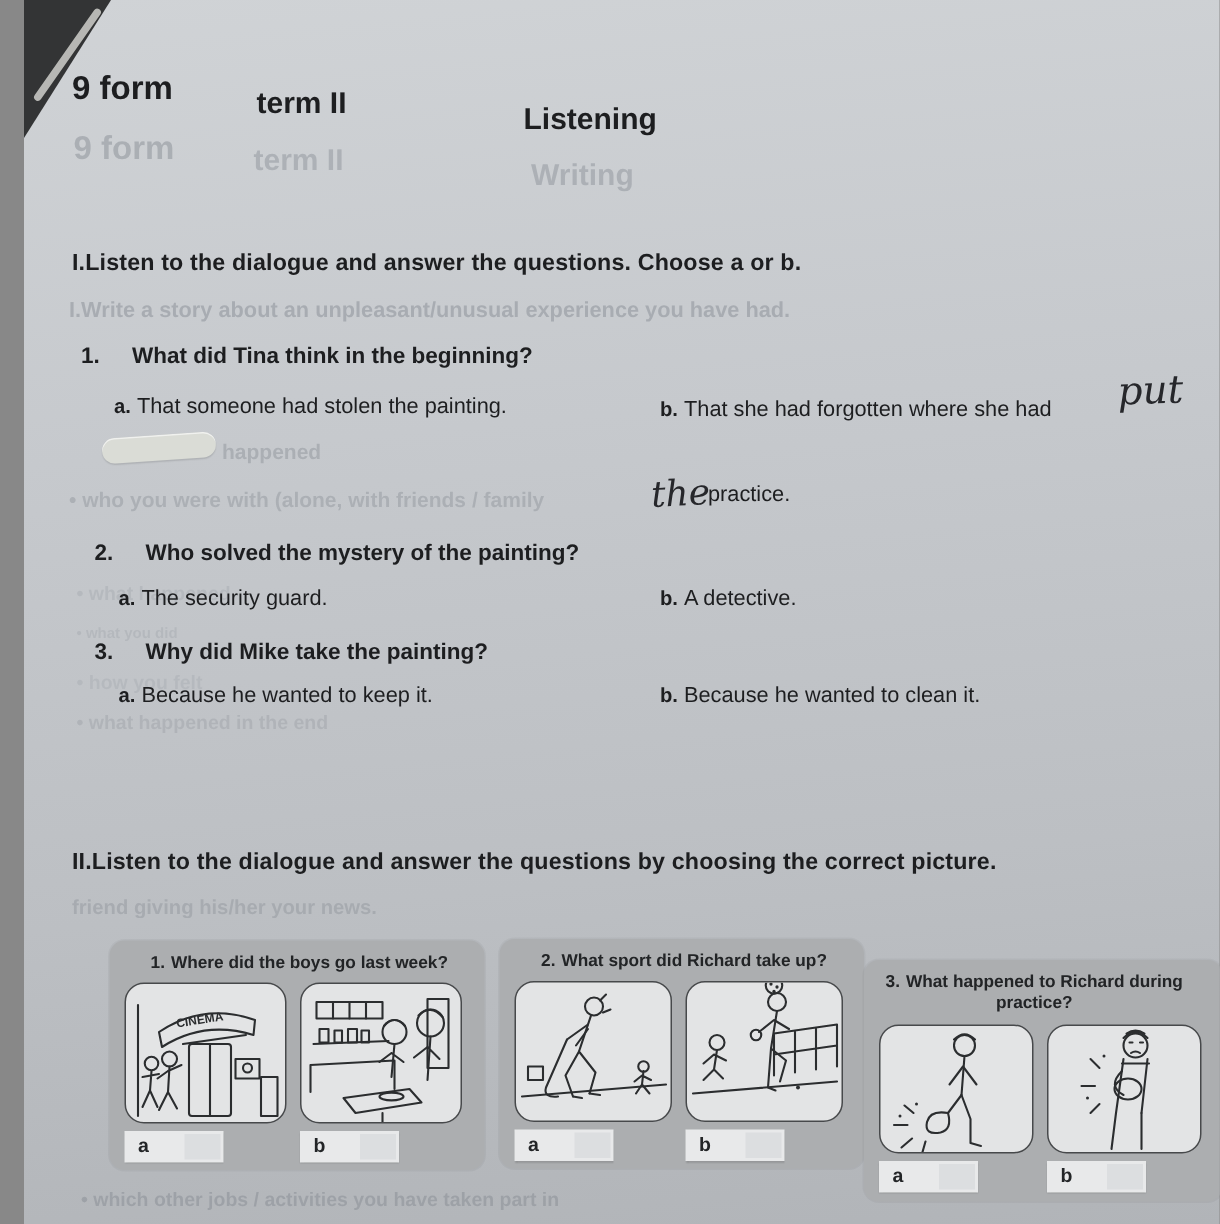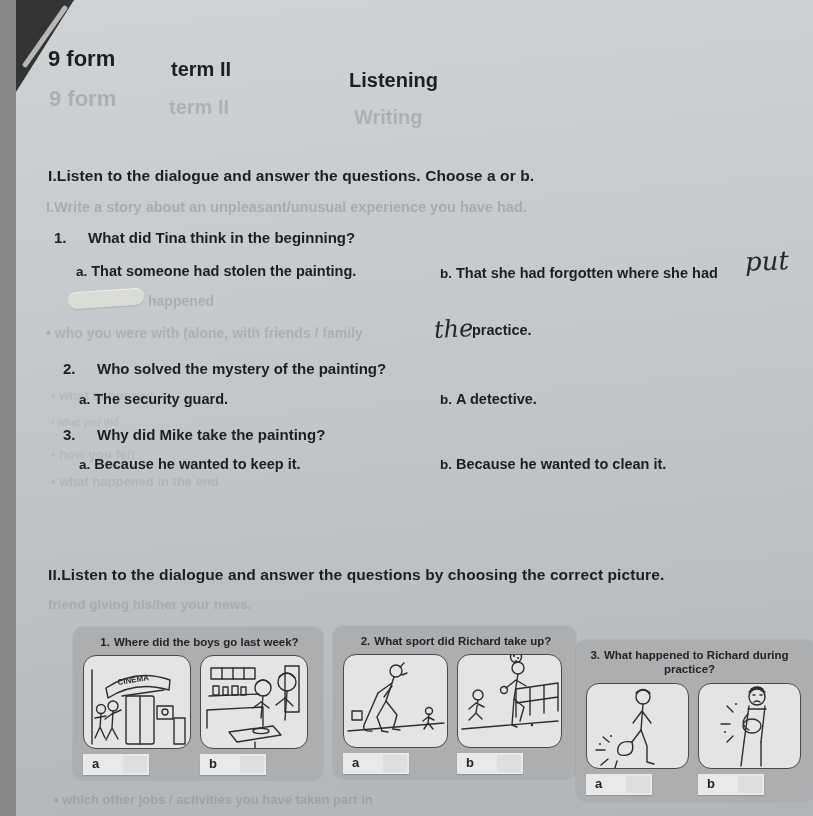--- a/index.html
+++ b/index.html
@@ -19,21 +19,21 @@
   .h1{font-size:22px;font-weight:bold;}
   .h2{font-size:20px;font-weight:bold;text-align:center;}
   
   .ghost{color:#5f6670;filter:blur(.4px);font-weight:bold;}
   
   .sect{font-size:15.5px;font-weight:bold;letter-spacing:.1px;}
   
   .qnum{font-size:15px;font-weight:bold;display:inline-block;width:34px;}
   .qtext{font-size:15px;font-weight:600;}
   .opt-label{font-size:13.5px;font-weight:bold;margin-right:4px;}
-  .opt-text{font-size:14.5px;font-weight:700;}
+  .opt-text{font-size:14.5px;font-weight:400;}
   
   .hw{font-family:"DejaVu Serif",serif;font-style:italic;font-weight:500;color:#26272b;}
   .blob{position:absolute;background:#dadcd6;border-radius:12px;
     box-shadow:0 1px 1px rgba(0,0,0,.12), inset 0 1px 0 rgba(255,255,255,.6);
     transform:rotate(-4deg);}
   
   .panel{position:absolute;background:#acaeb0;border-radius:10px;
     box-shadow:0 0 0 1px rgba(0,0,0,.04);}
   .panel-title{padding:8px 8px 0 11px;font-size:11.5px;font-weight:bold;color:#222426;
     line-height:1.25;white-space:normal;text-align:center;}

